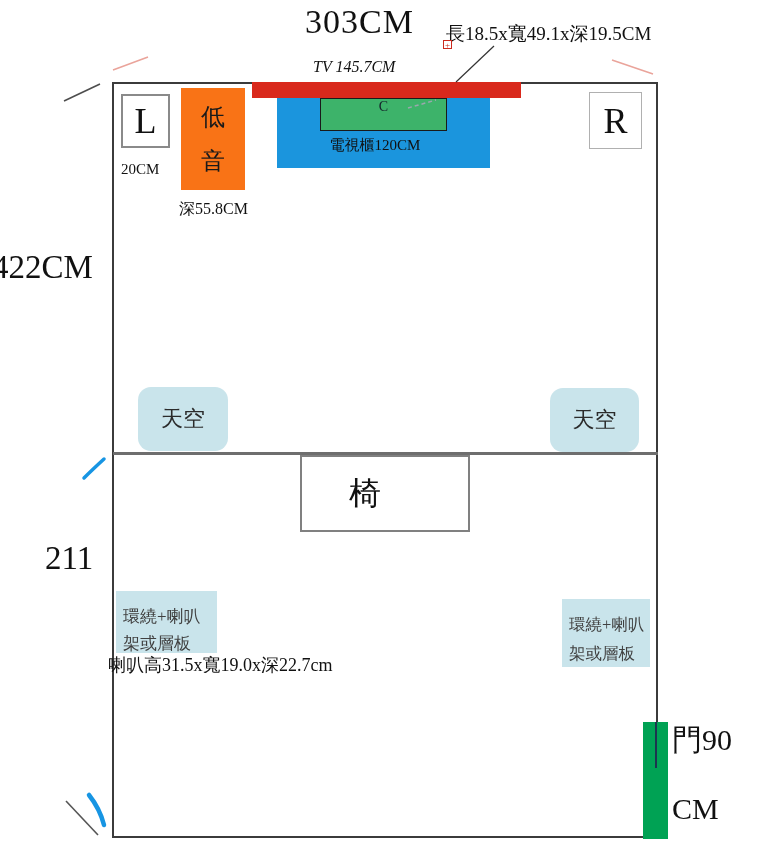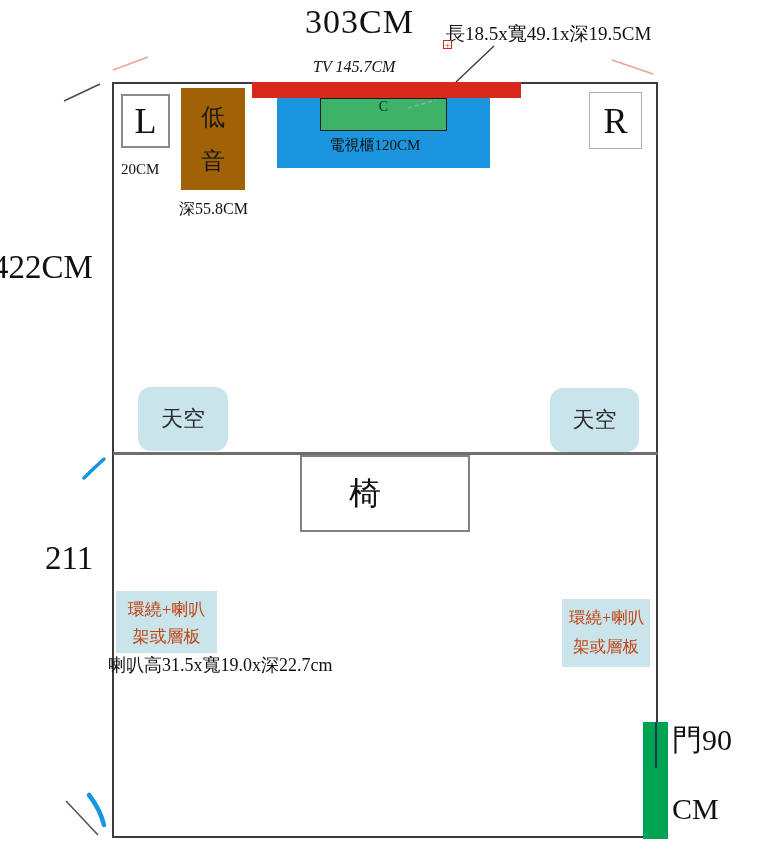--- a/index.html
+++ b/index.html
@@ -65,22 +65,22 @@
   }
   #ceiling-left{left:138px;top:387px;width:90px;height:64px;}
   #ceiling-right{left:550px;top:388px;width:89px;height:64px;}
   #chair{
     left:300px;top:455px;width:170px;height:77px;
     background:#fff;border:2px solid #808080;box-sizing:border-box;
     display:flex;align-items:center;justify-content:center;
     font-size:32px;padding-right:40px;z-index:3;
   }
   .surround{
-    font-size:17px;color:#c2410c;padding:5px 7px;box-sizing:border-box;
-    line-height:1.6;white-space:nowrap;text-align:center;
+    font-size:17px;color:#404040;padding:12px 7px;box-sizing:border-box;
+    line-height:1.6;white-space:nowrap;
   }
   #surround-left{left:116px;top:591px;width:101px;height:62px;}
   #surround-right{left:562px;top:599px;width:88px;height:68px;font-size:16.5px;line-height:1.75;}
   #speaker-note{left:108px;top:653px;font-size:18px;white-space:nowrap;}
   #door-bar{left:643px;top:722px;width:25px;height:117px;z-index:4;}
   #door-border-seg{left:655px;top:722px;width:2px;height:46px;background:#1d3550;z-index:5;}
   #door-label1{left:672px;top:720px;font-size:30px;white-space:nowrap;}
   #door-label2{left:672px;top:792px;font-size:30px;}
   #overlay{left:0;top:0;z-index:6;pointer-events:none;}
 </style>
@@ -100,21 +100,21 @@
   <div class="abs" id="tv-bar" style="background-color: rgb(217, 41, 28);"></div>
   <div class="abs" id="cabinet" style="background-color: rgb(27, 149, 221);"></div>
   <div class="abs" id="center-box" style="background-color: rgb(61, 179, 106);">
     <span>C</span>
   </div>
   <div class="abs" id="cabinet-label">電視櫃120CM</div>
   <div class="abs" id="l-box">
     <span>L</span>
   </div>
   <div class="abs" id="l-offset">20CM</div>
-  <div class="abs" id="subwoofer" style="background-color: #a16207;">
+  <div class="abs" id="subwoofer" style="background-color: #f97316;">
     <div class="stack">低音</div>
   </div>
   <div class="abs" id="sub-depth">深55.8CM</div>
   <div class="abs" id="r-box">
     <span>R</span>
   </div>
 
   <div class="abs" id="left-wall-label">422CM</div>
   <div class="abs" id="row-label">211</div>
 

